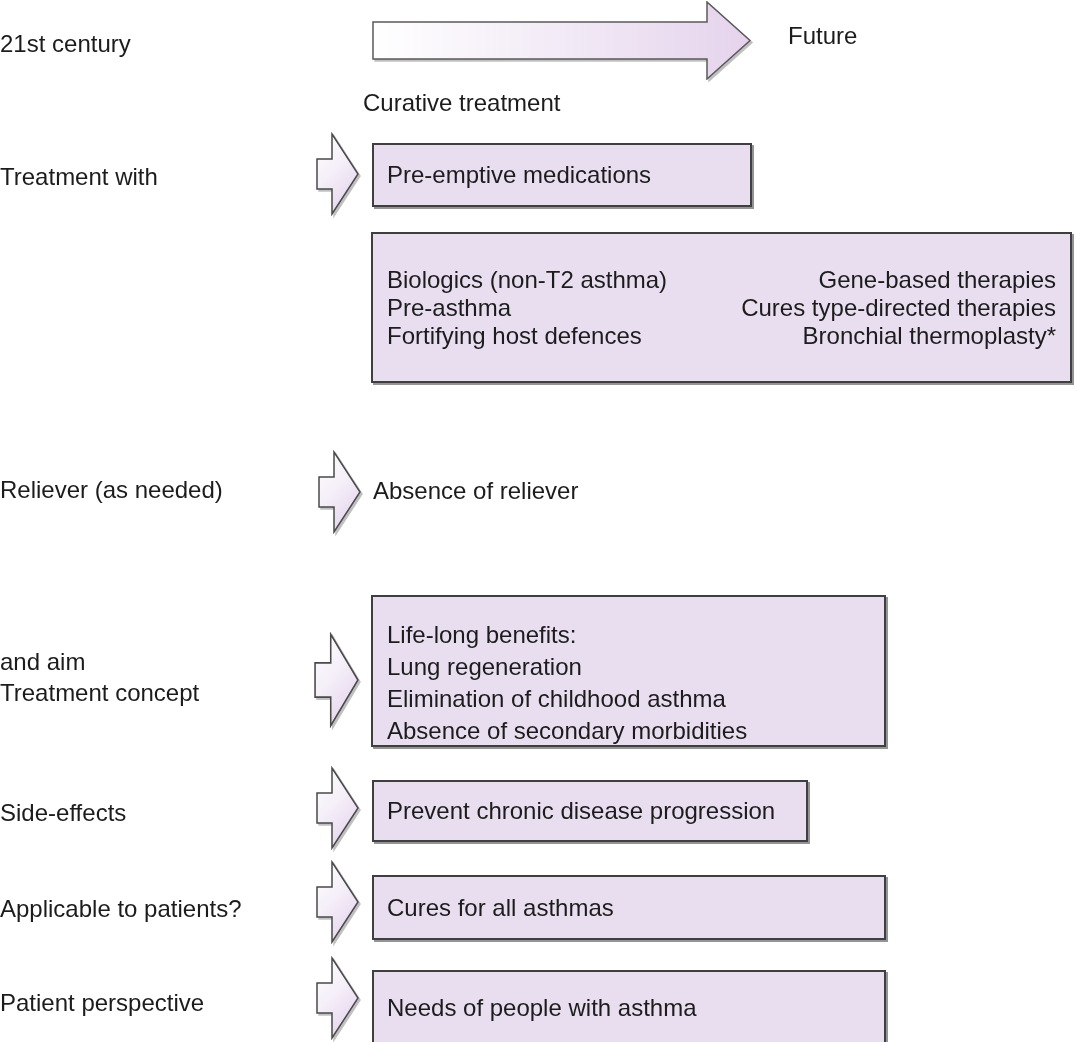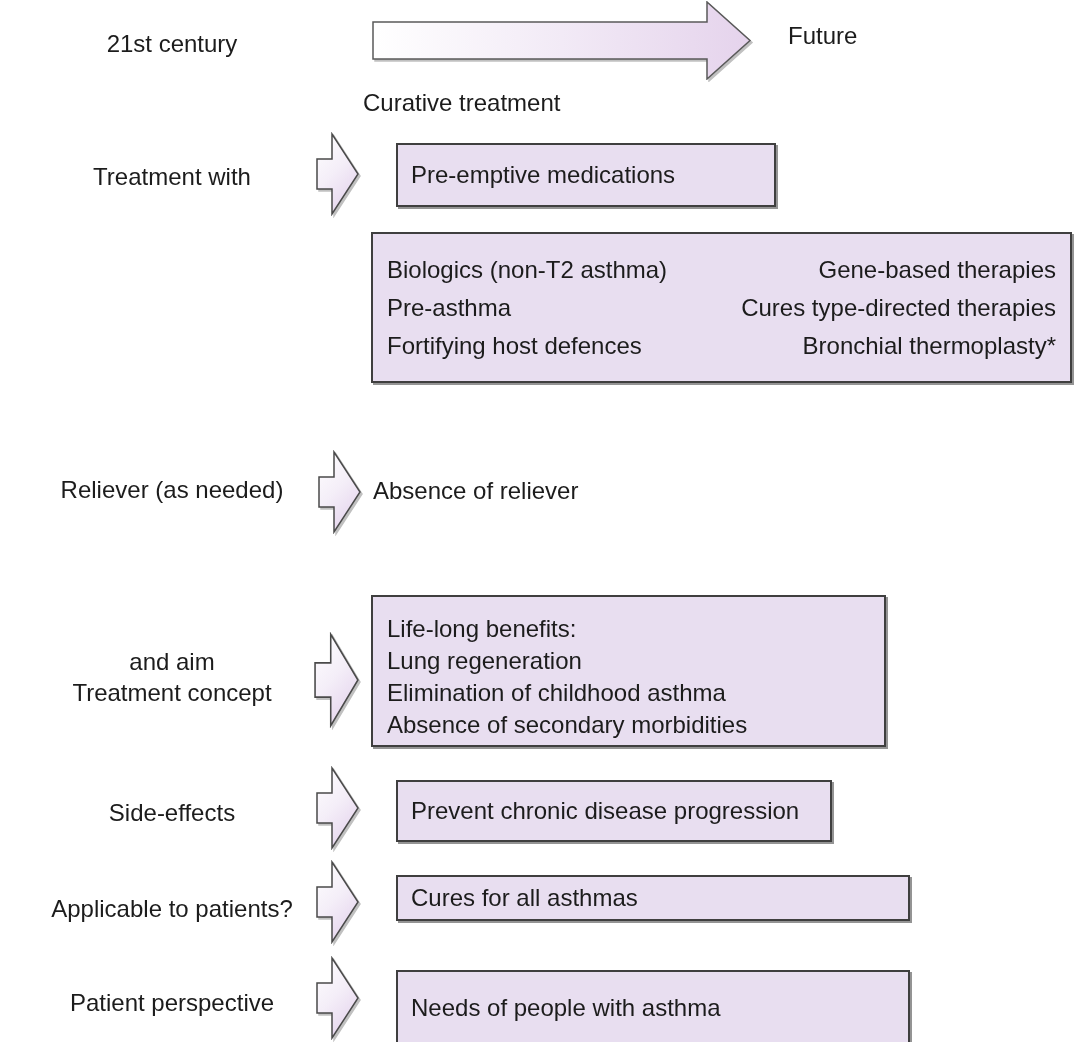--- a/index.html
+++ b/index.html
@@ -1,32 +1,32 @@
 <!DOCTYPE html>
 <html><head>
 <meta charset="utf-8">
 <style>
   html,body{margin:0;padding:0;background:#ffffff;}
   .canvas{
     position:relative;width:1076px;height:1042px;background:#ffffff;
     font-family:"Liberation Sans", sans-serif;color:#1c1c1c;overflow:hidden;
   }
   .lbl{position:absolute;font-size:24px;line-height:30px;white-space:nowrap;}
-  .col-label{left:0;width:312px;text-align:center;white-space:normal;padding-left:16px;}
+  .col-label{left:0;width:312px;text-align:left;white-space:normal;}
   .box{
     position:absolute;box-sizing:border-box;background:#e8def0;
     border:2px solid #3f3f3f;box-shadow:2px 2px 0 #949494;font-size:24px;
   }
-  .box.single{display:flex;align-items:center;padding:0 13px;white-space:nowrap;margin-left:24px;}
+  .box.single{display:flex;align-items:center;padding:0 13px;white-space:nowrap;}
   .therapies{
-    display:flex;flex-direction:column;justify-content:center;gap:10px;
+    display:flex;flex-direction:column;justify-content:center;
     padding:10px 14px;
   }
   .therapies .trow{display:flex;justify-content:space-between;line-height:28px;}
-  .lifelong{padding:16px 14px;line-height:32px;}
+  .lifelong{padding:22px 14px;line-height:32px;}
   .arrow-svg{position:absolute;filter:drop-shadow(2px 2px 0 rgba(150,150,150,0.6));}
   .concept{line-height:31px;}
 </style>
 </head>
 <body>
 
 <div class="canvas">
 
   <svg width="0" height="0" style="position:absolute" aria-hidden="true">
     <defs>
@@ -101,21 +101,21 @@
     <polygon points="1,27 16,27 16,2 42,42 16,82 16,57 1,57" fill="url(#gradSmall)" stroke="#4a4a4a" stroke-width="1.5"></polygon>
   </svg>
   <div class="box single" style="left:372px;top:780px;width:436px;height:62px">
     <span>Prevent chronic disease progression</span>
   </div>
 
   <div class="lbl col-label" style="top:894px">Applicable to patients?</div>
   <svg class="arrow-svg" style="left:316px;top:860px" width="44" height="84" viewBox="0 0 44 84">
     <polygon points="1,27 16,27 16,2 42,42 16,82 16,57 1,57" fill="url(#gradSmall)" stroke="#4a4a4a" stroke-width="1.5"></polygon>
   </svg>
-  <div class="box single" style="left:372px;top:875px;width:514px;height:46px">
+  <div class="box single" style="left:372px;top:875px;width:514px;height:65px">
     <span>Cures for all asthmas</span>
   </div>
 
   <div class="lbl col-label" style="top:988px">Patient perspective</div>
   <svg class="arrow-svg" style="left:316px;top:956px" width="44" height="84" viewBox="0 0 44 84">
     <polygon points="1,27 16,27 16,2 42,42 16,82 16,57 1,57" fill="url(#gradSmall)" stroke="#4a4a4a" stroke-width="1.5"></polygon>
   </svg>
   <div class="box single" style="left:372px;top:970px;width:514px;height:76px">
     <span>Needs of people with asthma</span>
   </div>

